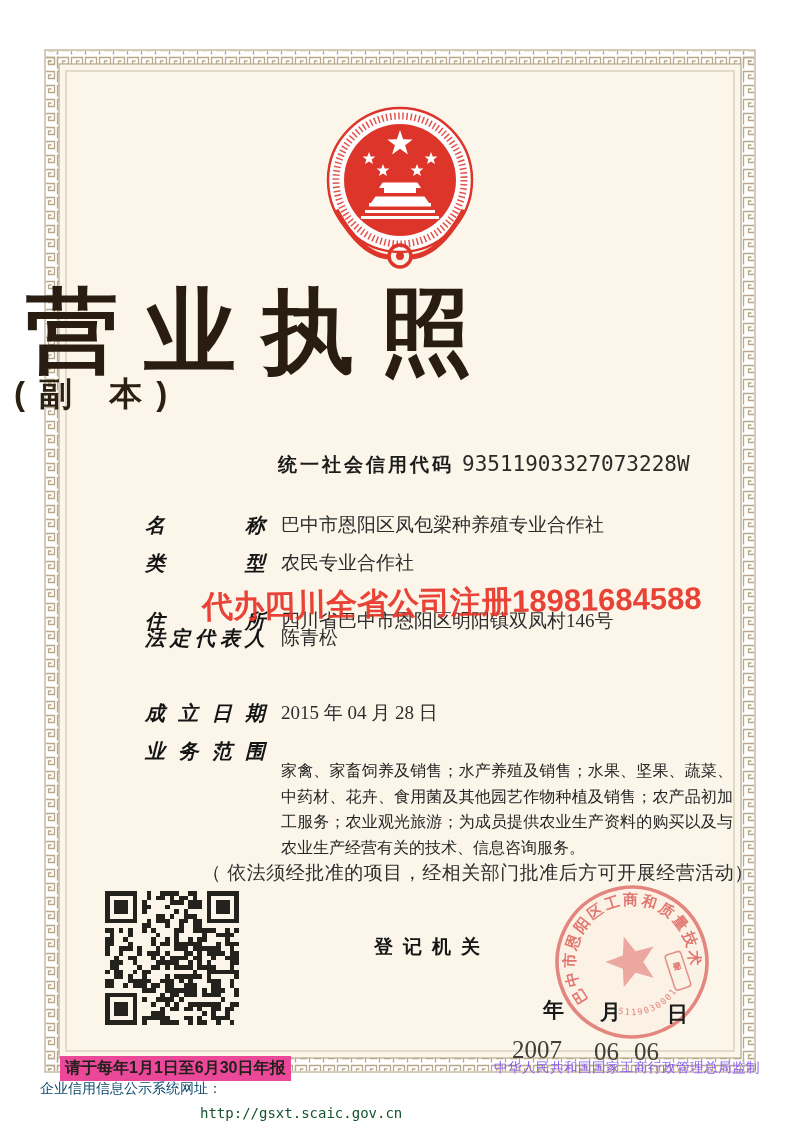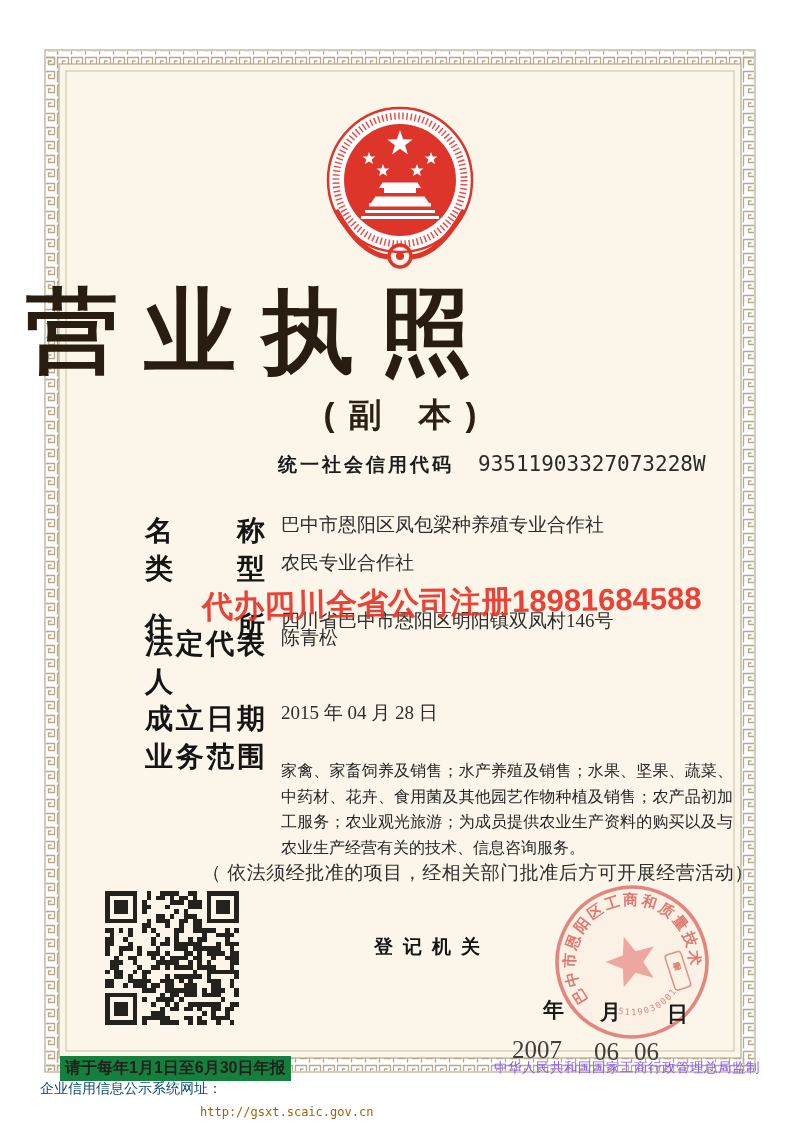--- a/index.html
+++ b/index.html
@@ -5,31 +5,31 @@
   html,body{margin:0;padding:0;background:#ffffff;}
   #page{position:relative;width:800px;height:1130px;background:#ffffff;overflow:hidden;
         font-family:"Liberation Serif",serif;}
   #page *{box-sizing:border-box;}
   .abs{position:absolute;}
   svg.frame{position:absolute;left:0;top:0;z-index:0;}
   .emblem{left:320px;top:104px;width:160px;height:172px;z-index:2;}
   .doc-title{left:0;top:270px;width:800px;text-align:left;z-index:2;
              font-family:"Liberation Sans",sans-serif;font-weight:900;font-size:92px;
              letter-spacing:26px;text-indent:26px;color:#281d10;white-space:nowrap;}
-  .doc-subtitle{left:0;top:372px;width:800px;text-align:center;z-index:2;
+  .doc-subtitle{left:0;top:372px;width:800px;z-index:2;
              font-family:"Liberation Sans",sans-serif;font-weight:700;font-size:33px;
-             letter-spacing:14px;text-indent:14px;color:#2b2012;margin-top:21px;}
+             letter-spacing:14px;text-indent:14px;color:#2b2012;}
   .credit-row{left:278px;top:452px;z-index:2;white-space:nowrap;}
   .credit-row .lbl{font-family:Liberation Mono, monospace;font-weight:700;font-size:19px;
              letter-spacing:3px;color:#1c1c1c;}
-  .credit-row .code{font-family:"DejaVu Sans Mono",monospace;font-size:21px;color:#2b2a28;margin-left:20px;}
+  .credit-row .code{font-family:"DejaVu Sans Mono",monospace;font-size:21px;color:#2b2a28;margin-left:4px;}
   .row{position:absolute;left:145px;z-index:2;}
   .row .lbl{display:inline-block;width:120px;font-family:"Liberation Sans",sans-serif;
-            font-weight:700;font-size:28px;color:#151515;text-align:justify;text-align-last:justify;
-            vertical-align:top;}
+            font-weight:700;font-size:20px;color:#151515;text-align:justify;text-align-last:justify;
+            vertical-align:top;font-style:italic;}
   .row .val{display:inline-block;margin-left:12px;font-size:19px;color:#2d2d2d;
             max-width:460px;vertical-align:top;}
   .row .val.scope{font-size:16px;width:452px;line-height:25.5px;text-align:justify;color:#262626;margin-top:20px;}
   .r0{top:512px;} .r1{top:550px;} .r2{top:588px;margin-top:20px;} .r3{top:625px;} .r4{top:663px;} .r5{top:700px;} .r6{top:738px;}
   .watermark{left:202px;top:582px;z-index:6;font-family:"Liberation Sans",sans-serif;
              font-weight:700;font-size:31px;color:#e8352a;white-space:nowrap;
              transform:rotate(-1deg);opacity:.93;}
   .note{left:202px;top:860px;z-index:2;font-family:"Liberation Sans",sans-serif;
         font-size:19px;color:#2e2e2e;letter-spacing:.5px;white-space:nowrap;}
   .qr{left:105px;top:891px;width:134px;height:134px;z-index:2;display:grid;
@@ -37,24 +37,24 @@
   .qr i{display:block;}
   .qr i.on{background:#24221d;}
   .reg-label{left:374px;top:934px;z-index:2;font-family:"Liberation Sans",sans-serif;
              font-weight:700;font-size:19px;letter-spacing:10px;color:#141414;white-space:nowrap;}
   .seal{left:550px;top:880px;width:164px;height:164px;z-index:3;}
   .ymd{z-index:4;font-family:"Liberation Sans",sans-serif;font-weight:700;font-size:21px;color:#1a1a1a;}
   .ymd.y{left:543px;top:996px;} .ymd.m{left:600px;top:998px;} .ymd.d{left:667px;top:1000px;}
   .stamp{z-index:4;font-family:"Liberation Serif",serif;font-size:25px;color:#403e39;}
   .stamp.sy{left:512px;top:1036px;} .stamp.sm{left:594px;top:1038px;} .stamp.sd{left:634px;top:1038px;}
   .annual{left:60px;top:1056px;z-index:2;font-family:"Liberation Sans",sans-serif;font-weight:700;
-          font-size:16px;color:#21201c;background:#15803d;padding:2px 5px;white-space:nowrap;}
+          font-size:16px;color:#21201c;background:#ec4899;padding:2px 5px;white-space:nowrap;}
   .site-label{left:40px;top:1080px;z-index:1;font-size:14px;color:#0c4a6e;white-space:nowrap;}
   .site-url{left:200px;top:1105px;z-index:1;font-family:"DejaVu Sans Mono",monospace;
-            font-size:12px;color:#a16207;white-space:nowrap;}
+            font-size:14px;color:#14532d;white-space:nowrap;}
   .issuer{left:494px;top:1059px;z-index:1;font-size:13.5px;color:#8b5cf6;letter-spacing:.5px;white-space:nowrap;}
 </style>
 </head>
 <body>
 
 <div id="page">
 
   <svg class="frame" width="800" height="1130">
     <defs>
       <pattern id="mk" width="14" height="14" patternUnits="userSpaceOnUse">

